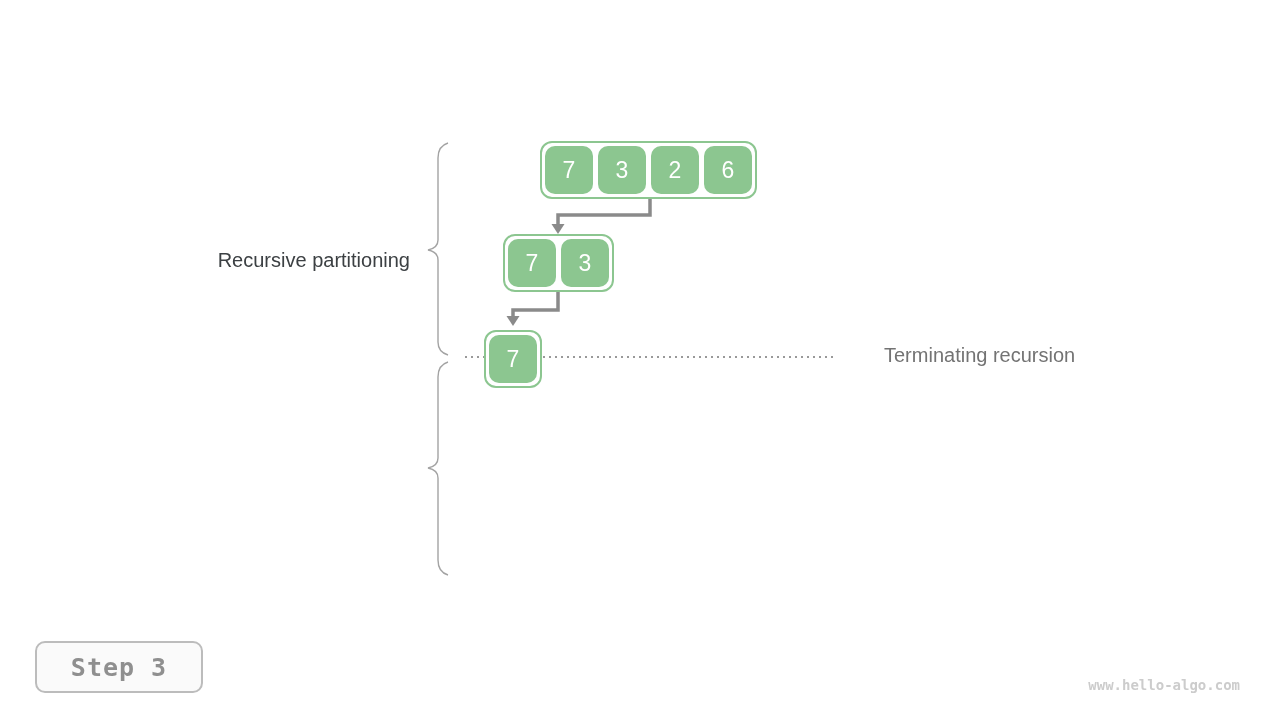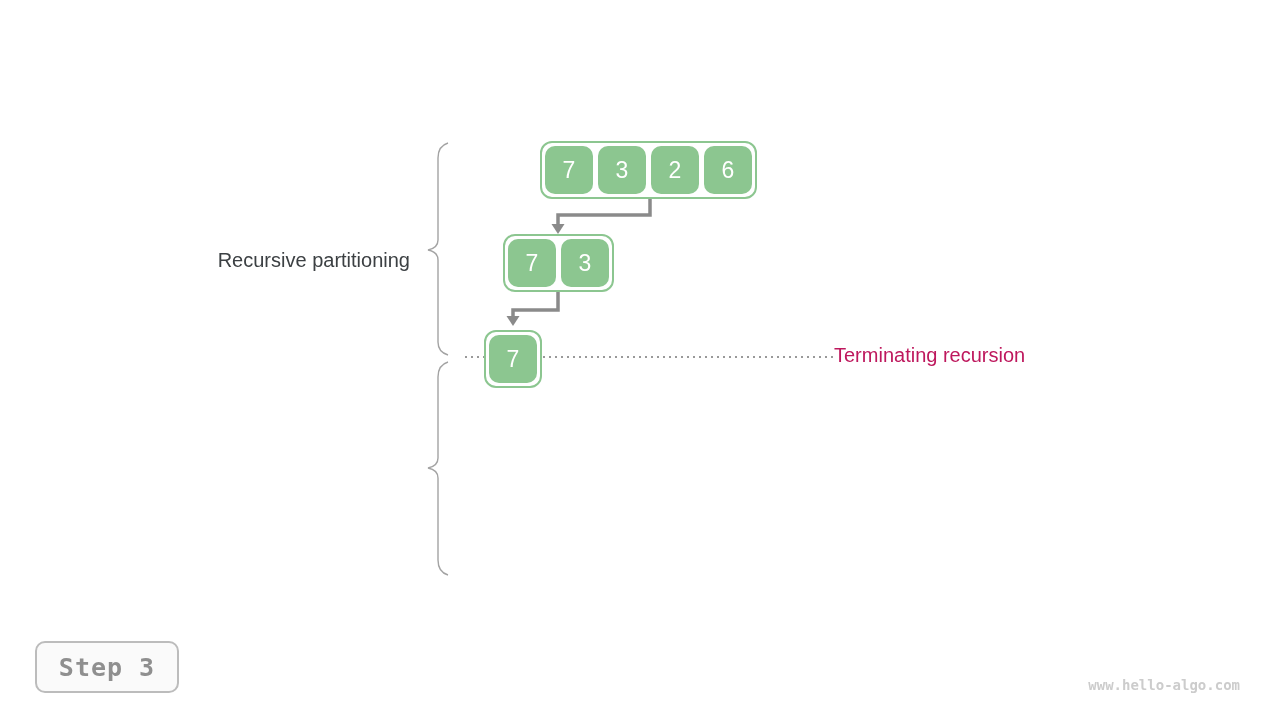--- a/index.html
+++ b/index.html
@@ -49,32 +49,32 @@
     color: #3c4043;
     font-size: 20px;
     white-space: nowrap;
     text-align: right;
     right: 870px; 
   }
   .phase-label-1 { top: 249px; }
   .phase-label-2 { top: 456px; }
   .annotation-label {
     position: absolute;
-    left: 834px;
+    left: 884px;
     top: 344px;
-    color: #be185d;
+    color: #737373;
     font-size: 20px;
     white-space: nowrap;
   }
   
   .step-badge {
     position: absolute;
     left: 35px;
     top: 641px;
-    width: 144px;
+    width: 168px;
     height: 52px;
     box-sizing: border-box;
     border: 2px solid #bcbcbc;
     border-radius: 10px;
     background: #fafafa;
     display: flex;
     align-items: center;
     justify-content: center;
     color: #8f8f8f;
     font-family: "DejaVu Sans Mono", "Liberation Mono", monospace;

